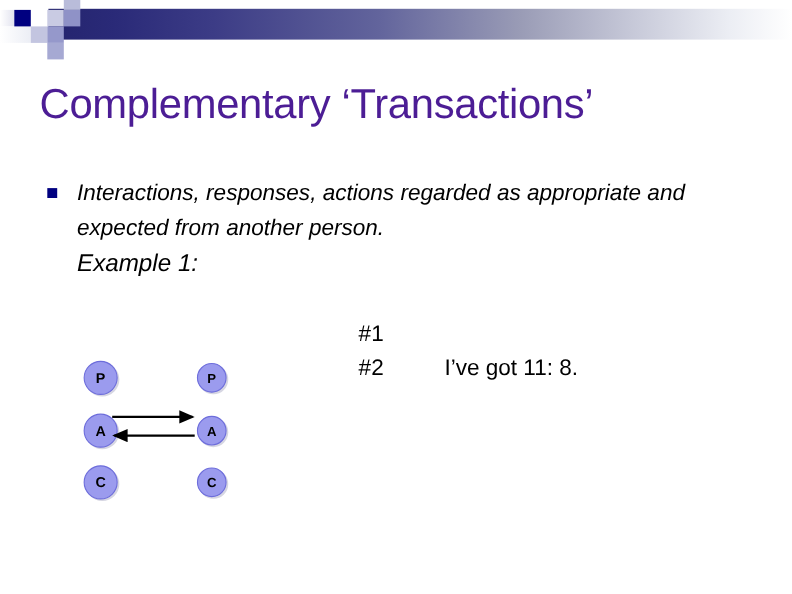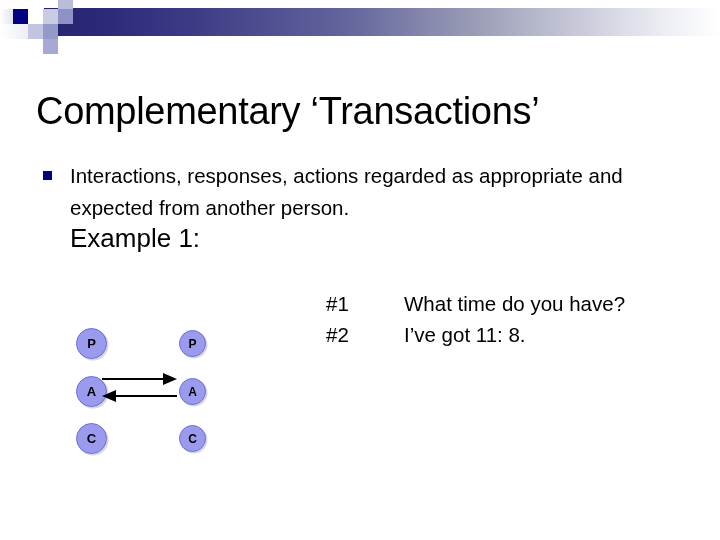--- a/index.html
+++ b/index.html
@@ -51,58 +51,60 @@
   .sq-e { left: 43px;  top: 39px; width: 15px; height: 15px; background: #a6a9d3; }
   .sq-g { left: 58px;  top: 0px;  width: 15px; height: 9px;  background: #b9bcda; }
   .sq-h { left: 58px;  top: 9px;  width: 15px; height: 15px; background: #8f92c7; }
   .sq-i { left: 0px;   top: 9px;  width: 13px; height: 15px; background: linear-gradient(to right,#ffffff,#e2e3ef); }
   .sq-j { left: 0px;   top: 24px; width: 28px; height: 15px; background: linear-gradient(to right,#ffffff,#eceef5); }
 
   
   #slide-title {
     position: absolute;
     left: 36px;
-    top: 88px;
+    top: 72px;
     width: 650px;
     font-size: 38px;
     line-height: 46px;
     letter-spacing: -0.3px;
     white-space: nowrap;
-    color: #000000;
+    color: #4c1d95;
   }
 
   
   #content {
     position: absolute;
     left: 40px;
     top: 160px;
     width: 650px;
   }
   .bullet-row {
     position: relative;
     padding-left: 30px;
     font-size: 20.5px;
     line-height: 31.5px;
     margin-bottom: 0px;
+    font-style: italic;
   }
   .bullet-marker {
     position: absolute;
     left: 3px;
     top: 11px;
     width: 9px;
     height: 9px;
     background: #000080;
   }
   .bullet-text { display: block; }
 
   .example-line {
     position: relative;
     padding-left: 30px;
-    font-size: 26px;
+    font-size: 22px;
     line-height: 31.5px;
+    font-style: italic;
   }
 
   
   #dialogue {
     position: absolute;
     left: 326px;
     top: 288px;
     width: 360px;
     font-size: 20.5px;
     line-height: 31px;
@@ -180,21 +182,20 @@
   </div>
 
 
   <div class="example-line">Example 1:</div>
 
 </div>
 
 <div id="dialogue">
   <div class="dialogue-row">
     <span class="dlg-speaker">#1</span>
-    <span class="dlg-text">What time do you have?</span>
   </div>
   <div class="dialogue-row">
     <span class="dlg-speaker">#2</span>
     <span class="dlg-text">I’ve got 11: 8.</span>
   </div>
 </div>
 
 <div id="pac-diagram">
 
   <div class="pac-circle col-left row-p">P</div>

